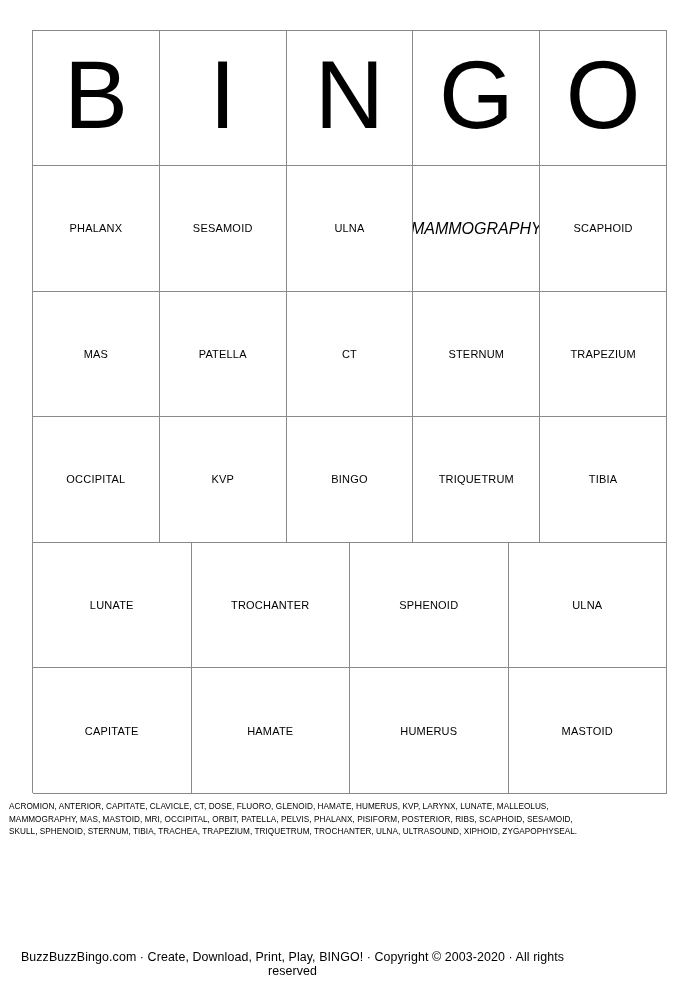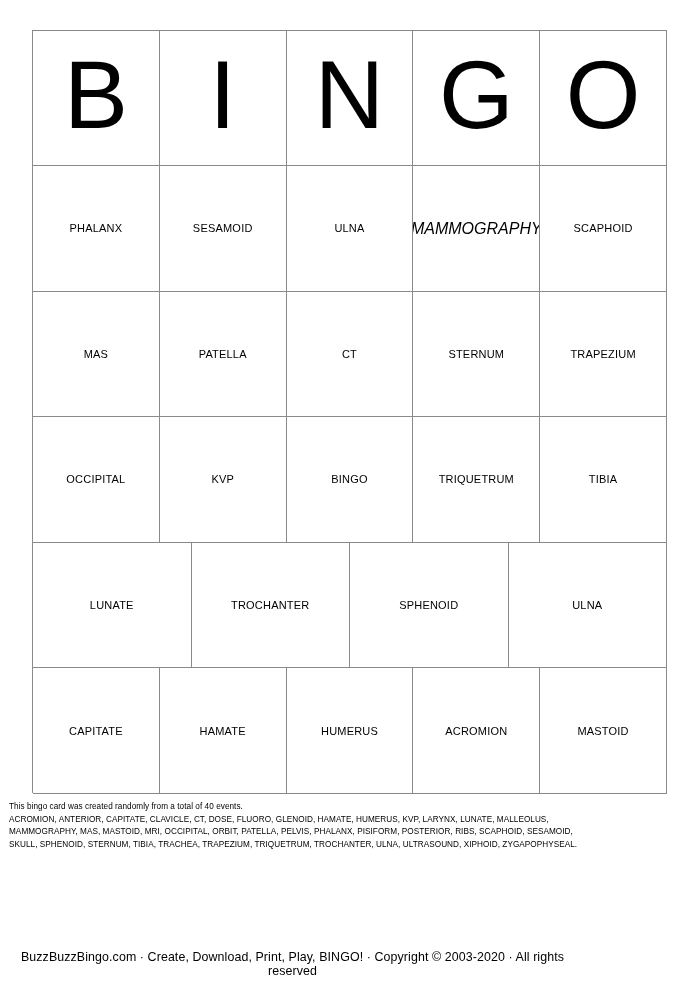--- a/index.html
+++ b/index.html
@@ -130,26 +130,24 @@
     <div class="cell data-cell">LUNATE</div>
     <div class="cell data-cell shrink-1">TROCHANTER</div>
     <div class="cell data-cell">SPHENOID</div>
     <div class="cell data-cell">ULNA</div>
   </div>
 
   <div class="grid-row data-row">
     <div class="cell data-cell">CAPITATE</div>
     <div class="cell data-cell">HAMATE</div>
     <div class="cell data-cell">HUMERUS</div>
-    <div class="cell data-cell">ACROMION</div>
     <div class="cell data-cell">MASTOID</div>
   </div>
 
 </div>
 
 <div class="footnote">
-  <div>This bingo card was created randomly from a total of 40 events.</div>
   <div>ACROMION, ANTERIOR, CAPITATE, CLAVICLE, CT, DOSE, FLUORO, GLENOID, HAMATE, HUMERUS, KVP, LARYNX, LUNATE, MALLEOLUS,</div>
   <div>MAMMOGRAPHY, MAS, MASTOID, MRI, OCCIPITAL, ORBIT, PATELLA, PELVIS, PHALANX, PISIFORM, POSTERIOR, RIBS, SCAPHOID, SESAMOID,</div>
   <div>SKULL, SPHENOID, STERNUM, TIBIA, TRACHEA, TRAPEZIUM, TRIQUETRUM, TROCHANTER, ULNA, ULTRASOUND, XIPHOID, ZYGAPOPHYSEAL.</div>
 </div>
 
 <div class="footer">BuzzBuzzBingo.com · Create, Download, Print, Play, BINGO! · Copyright © 2003-2020 · All rights reserved</div>
 
 </body></html>

